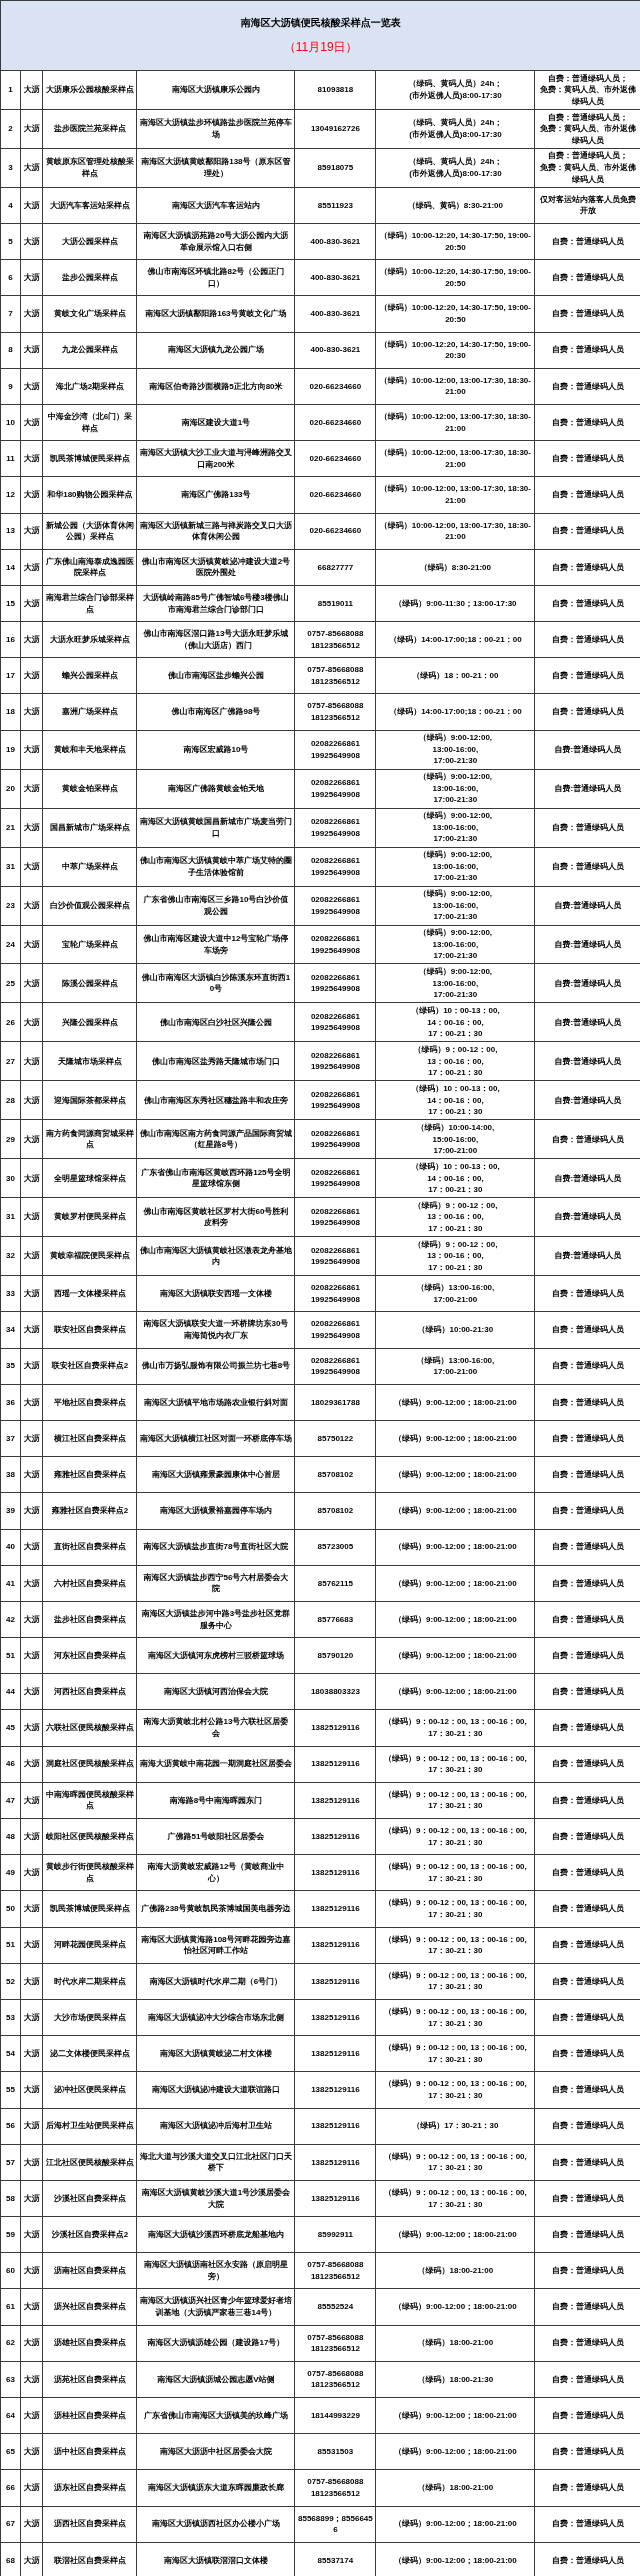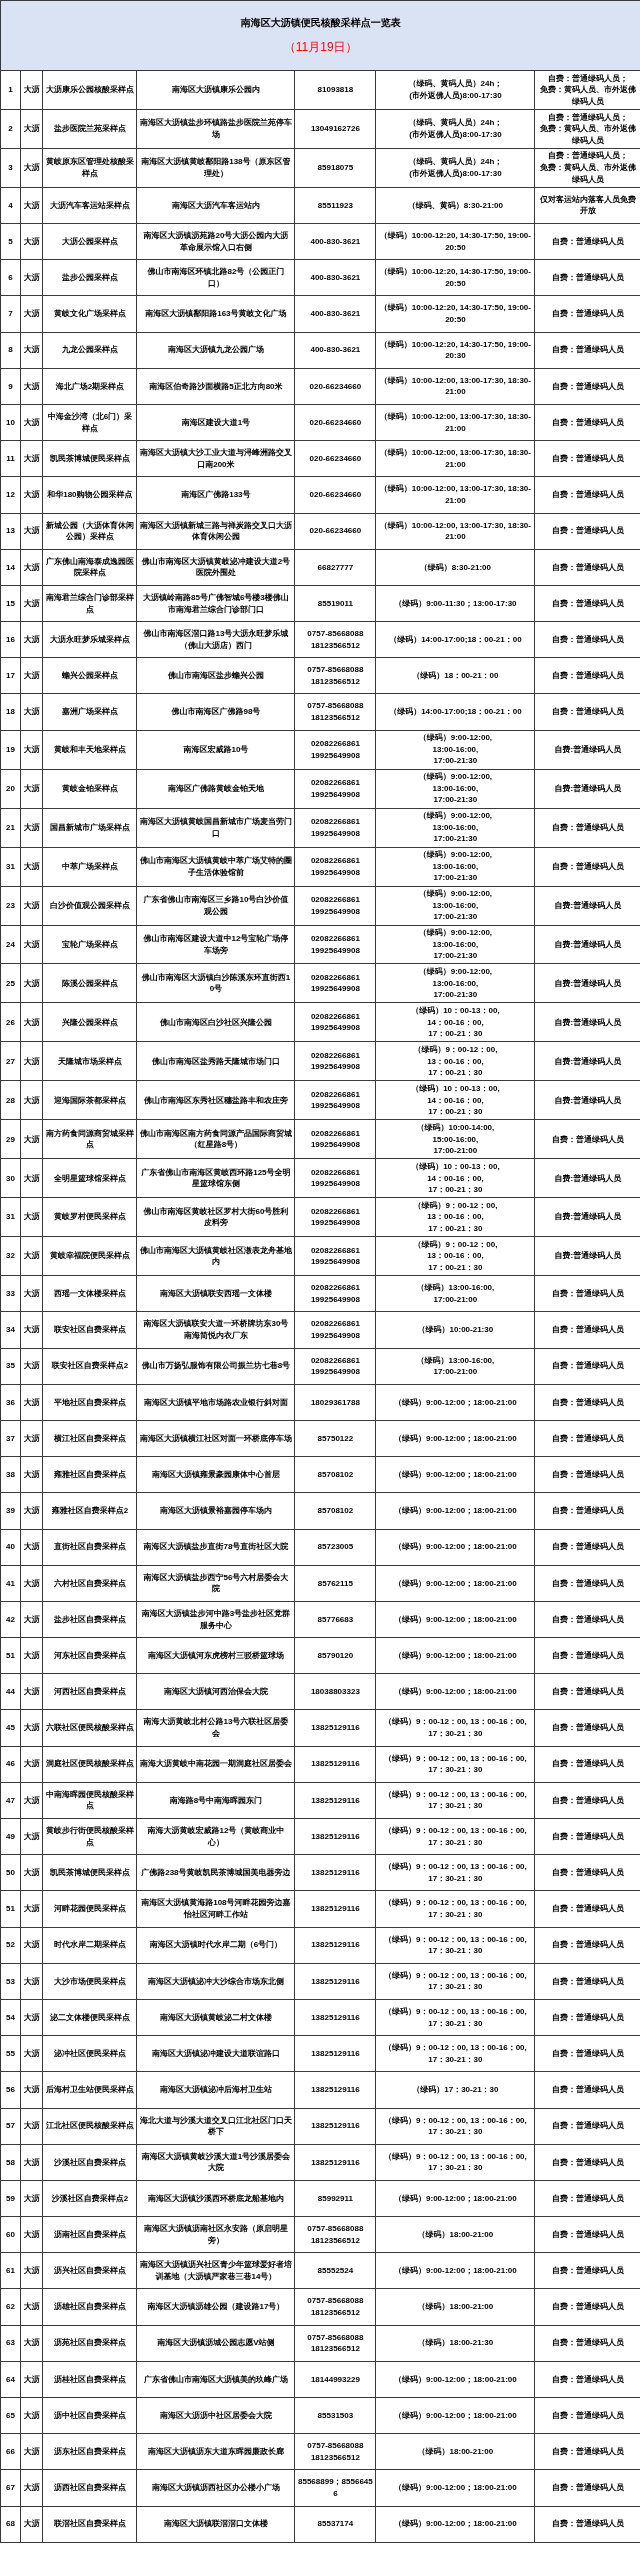--- a/index.html
+++ b/index.html
@@ -515,20 +515,30 @@
     <td>47</td>
     <td>大沥</td>
     <td>中南海晖园便民核酸采样点</td>
     <td>南海路8号中南海晖园东门</td>
     <td>13825129116</td>
     <td>（绿码）9：00-12：00, 13：00-16：00,
 17：30-21：30</td>
     <td>自费：普通绿码人员</td>
   </tr>
         <tr>
+    <td>48</td>
+    <td>大沥</td>
+    <td>岐阳社区便民核酸采样点</td>
+    <td>广佛路51号岐阳社区居委会</td>
+    <td>13825129116</td>
+    <td>（绿码）9：00-12：00, 13：00-16：00,
+17：30-21：30</td>
+    <td>自费：普通绿码人员</td>
+  </tr>
+        <tr>
     <td>49</td>
     <td>大沥</td>
     <td>黄岐步行街便民核酸采样点</td>
     <td>南海大沥黄岐宏威路12号（黄岐商业中心）</td>
     <td>13825129116</td>
     <td>（绿码）9：00-12：00, 13：00-16：00,
 17：30-21：30</td>
     <td>自费：普通绿码人员</td>
   </tr>
         <tr>

